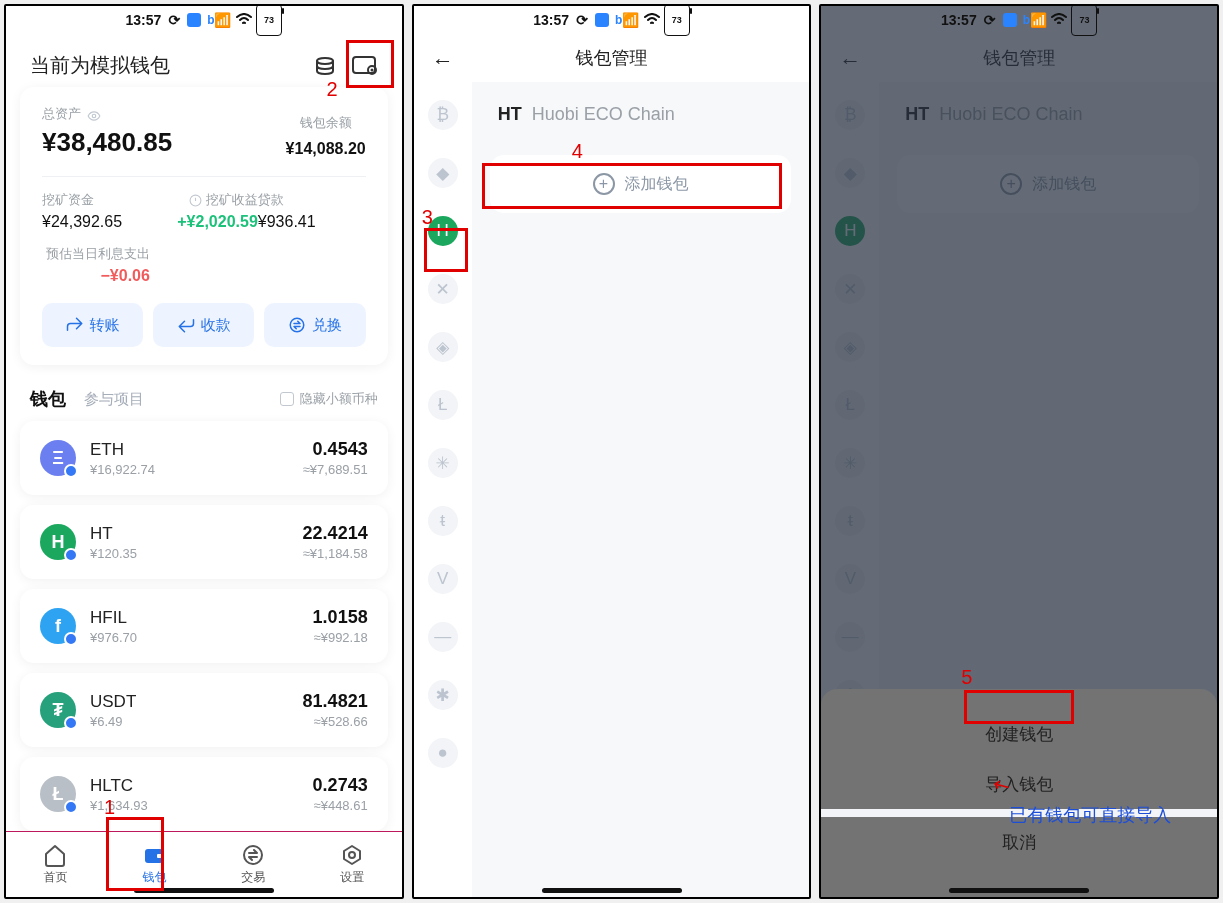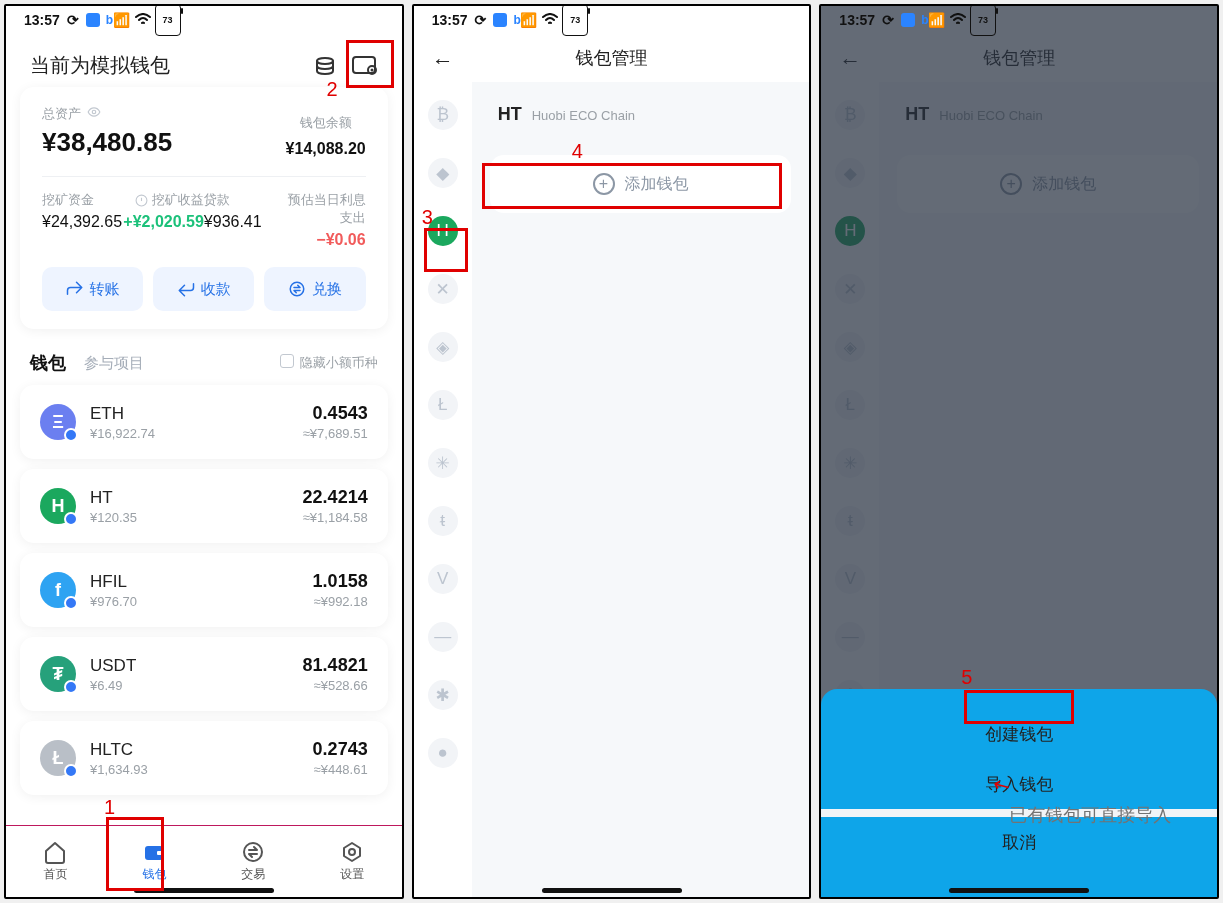--- a/index.html
+++ b/index.html
@@ -21,21 +21,21 @@
     position: relative;
     display: flex;
     flex-direction: column;
     overflow: hidden;
   }
   
   .status-bar {
     height: 28px;
     display: flex;
     align-items: center;
-    justify-content: flex-start;
+    justify-content: center;
     padding: 0 18px;
     font-size: 14px;
     font-weight: 600;
     color: #111;
   }
   .status-left { display: flex; align-items: center; gap: 6px; }
   .status-right { display: flex; align-items: center; gap: 4px; }
   .sb-icon { width: 14px; height: 14px; display: inline-flex; align-items: center; justify-content: center; }
   .sb-blue { width: 14px; height: 14px; background: #2b84ff; border-radius: 3px; }
   .sb-b { font-size: 12px; color: #2b84ff; font-weight: 700; }
@@ -48,36 +48,36 @@
     display: flex;
     align-items: center;
     justify-content: space-between;
   }
   .p1-title { font-size: 20px; color: #222; font-weight: 500; }
   .hdr-icons { display: flex; gap: 14px; align-items: center; }
   .hdr-icon { width: 26px; height: 26px; display: flex; align-items: center; justify-content: center; color: #333; }
   .red-box { border: 3px solid #e00000; position: absolute; pointer-events: none; z-index: 10; }
   .red-num { position: absolute; color: #e00000; font-size: 20px; font-weight: 400; z-index: 11; }
   .red-arrow { position: absolute; color: #e00000; font-size: 20px; z-index: 11; }
-  .red-text { position: absolute; color: #737373; font-size: 18px; z-index: 11; }
+  .red-text { position: absolute; color: #1d4ed8; font-size: 18px; z-index: 11; }
 
   .asset-card {
     margin: 0 14px;
     background: #fff;
     border-radius: 14px;
     box-shadow: 0 2px 12px rgba(0,0,0,.06);
     padding: 18px 22px 18px 22px;
   }
   .asset-row1 { display: flex; justify-content: space-between; align-items: flex-end; }
-  .asset-label { font-size: 13px; color: #9aa0a6; display: flex; align-items: flex-start; gap: 6px; }
+  .asset-label { font-size: 13px; color: #9aa0a6; display: flex; align-items: flex-end; gap: 6px; }
   .asset-total { font-size: 26px; font-weight: 700; color: #111; margin-top: 4px; }
   .asset-bal-lbl { font-size: 13px; color: #9aa0a6; text-align: center; }
   .asset-bal { font-size: 16px; font-weight: 600; color: #111; margin-top: 8px; }
   .asset-hr { height: 1px; background: #eef0f3; margin: 18px 0 14px; }
-  .asset-grid { display: grid; grid-template-columns: 1fr 1fr 1fr 1fr; row-gap: 14px; }
+  .asset-grid { display: grid; grid-template-columns: 1fr 1fr 1fr; row-gap: 14px; }
   .ag-lbl { font-size: 13px; color: #9aa0a6; display: flex; gap: 4px; align-items: center; }
   .ag-val { font-size: 16px; color: #111; font-weight: 500; margin-top: 4px; }
   .ag-right { text-align: right; }
   .ag-green { color: #1cc17a; font-weight: 600; }
   .ag-red { color: #f15b5b; font-weight: 600; }
   .action-row { display: flex; gap: 10px; margin-top: 18px; }
   .action-btn {
     flex: 1;
     background: #eef4ff;
     border-radius: 10px;
@@ -88,21 +88,21 @@
     gap: 6px;
     color: #2571e6;
     font-size: 15px;
     font-weight: 500;
   }
   .ab-icon { width: 18px; height: 18px; }
 
   .wallet-hdr { display: flex; align-items: center; padding: 22px 24px 10px; gap: 18px; font-size: 18px; }
   .wh-tab { color: #111; font-weight: 600; }
   .wh-sub { color: #a5adb8; font-size: 15px; font-weight: 400; }
-  .wh-hide { margin-left: auto; font-size: 13px; color: #9aa0a6; display: flex; gap: 6px; padding-left: 28px; }
+  .wh-hide { margin-left: auto; font-size: 13px; color: #9aa0a6; display: flex; align-items: center; gap: 6px; padding-left: 28px; }
   .coin-list { padding: 0 14px; display: flex; flex-direction: column; gap: 10px; }
   .coin-card {
     background: #fff;
     border-radius: 14px;
     box-shadow: 0 2px 12px rgba(0,0,0,.06);
     height: 74px;
     display: flex;
     align-items: center;
     padding: 0 20px;
     gap: 14px;
@@ -138,39 +138,39 @@
     flex-direction: column;
     align-items: center;
     padding-top: 18px;
     gap: 28px;
   }
   .rail-ic { width: 30px; height: 30px; border-radius: 50%; display: flex; align-items: center; justify-content: center; font-size: 17px; color: #bcc4cf; background: #f2f4f7; }
   .rail-ic.sel { background: #1ba85e; color: #fff; }
   .p2-main { flex: 1; padding: 18px 18px; }
   .chain-title { display: flex; align-items: baseline; gap: 10px; margin: 4px 0 30px 8px; }
   .ct-sym { font-size: 18px; font-weight: 600; color: #222; }
-  .ct-name { font-size: 13px; color: #9aa0a6; }
+  .ct-name { font-size: 18px; color: #9aa0a6; }
   .add-wallet {
     background: #fff;
     border-radius: 14px;
     height: 58px;
     display: flex;
     align-items: center;
     justify-content: center;
     gap: 10px;
     color: #8c97a5;
     font-size: 16px;
   }
   .plus-circ { width: 22px; height: 22px; border: 2px solid #8c97a5; border-radius: 50%; display: flex; align-items: center; justify-content: center; font-size: 16px; line-height: 1; }
 
   
   .dim { position: absolute; inset: 0; background: rgba(40,50,65,.72); }
   .sheet {
     position: absolute; left: 0; right: 0; bottom: 0;
-    background: #0ea5e9; border-radius: 16px 16px 0 0;
+    background: #737373; border-radius: 16px 16px 0 0;
     padding: 20px 0 30px;
   }
   .sheet-item { height: 50px; display: flex; align-items: center; justify-content: center; font-size: 17px; color: #222; }
   .sheet-div { height: 8px; background: #f2f4f7; }
   .svg-stroke { fill: none; stroke: currentColor; stroke-width: 2; stroke-linecap: round; stroke-linejoin: round; }
 </style>
 </head>
 <body>
 
 <div class="phone">

